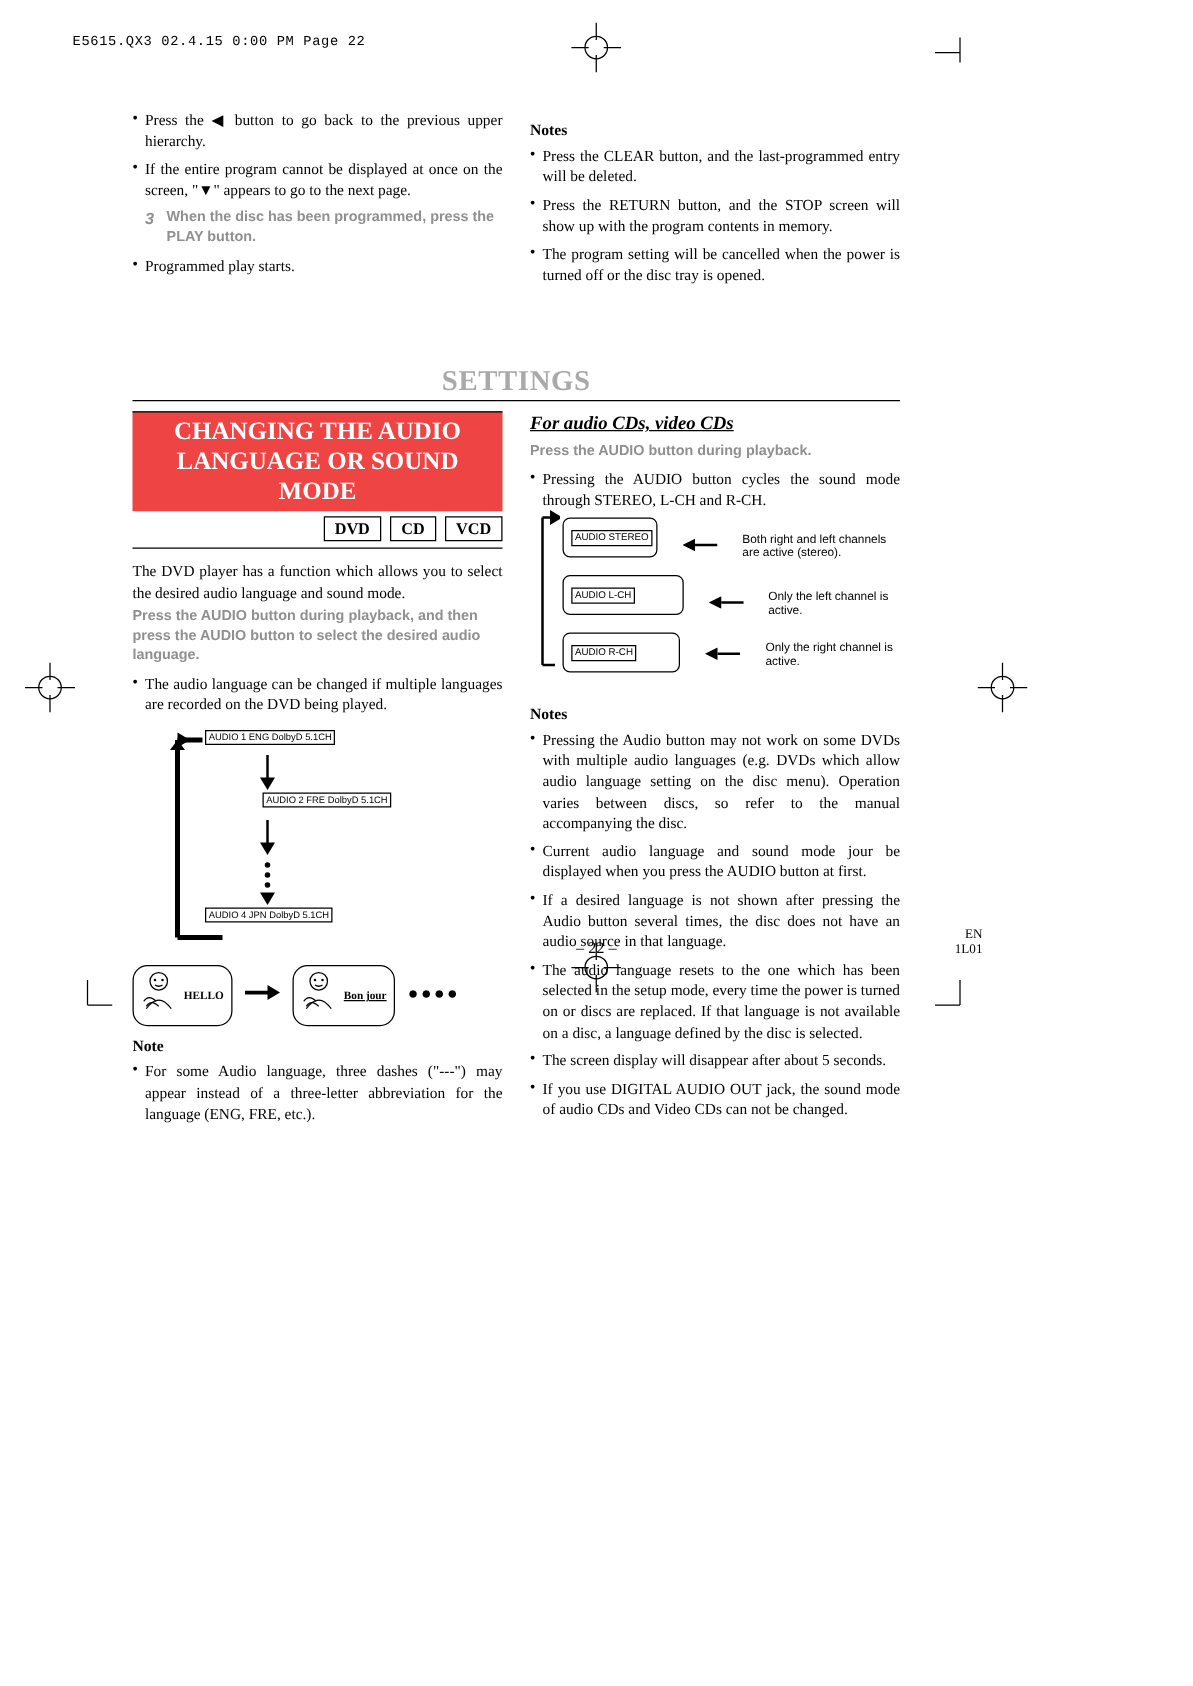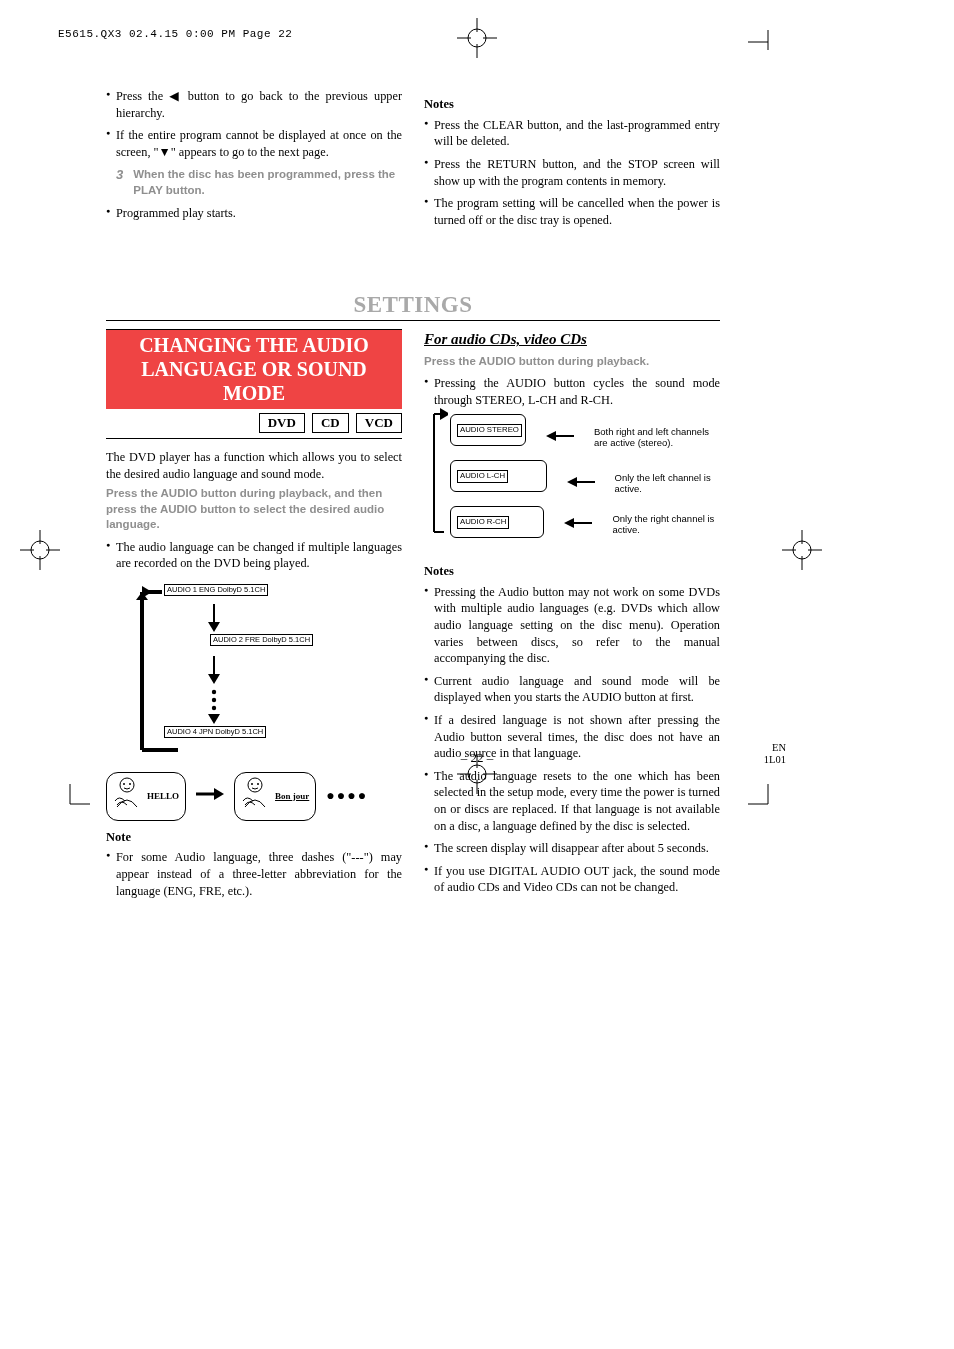--- a/index.html
+++ b/index.html
@@ -388,21 +388,21 @@
              <line x1="16" y1="10" x2="6" y2="10" stroke="#000" stroke-width="2"></line>
              <line x1="6" y1="10" x2="6" y2="128" stroke="#000" stroke-width="2"></line>
              <line x1="6" y1="128" x2="16" y2="128" stroke="#000" stroke-width="2"></line>
              <polygon points="12,4 12,16 22,10" fill="#000"></polygon>
           </svg>
         </div>
 
         <div class="notes-hd" style="margin-top:-130px;">Notes</div>
         <ul>
           <li>Pressing the Audio button may not work on some DVDs with multiple audio languages (e.g. DVDs which allow audio language setting on the disc menu). Operation varies between discs, so refer to the manual accompanying the disc.</li>
-          <li>Current audio language and sound mode will be displayed when you starts the AUDIO button at first.</li>
+          <li>Current audio language and sound mode jour be displayed when you press the AUDIO button at first.</li>
           <li>If a desired language is not shown after pressing the Audio button several times, the disc does not have an audio source in that language.</li>
           <li>The audio language resets to the one which has been selected in the setup mode, every time the power is turned on or discs are replaced. If that language is not available on a disc, a language defined by the disc is selected.</li>
           <li>The screen display will disappear after about 5 seconds.</li>
           <li>If you use DIGITAL AUDIO OUT jack, the sound mode of audio CDs and Video CDs can not be changed.</li>
         </ul>
       </div>
     </div>
 
   </div>
 

